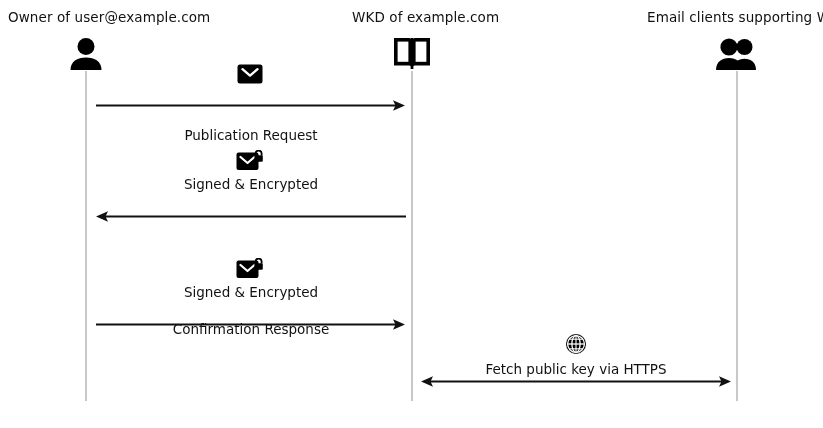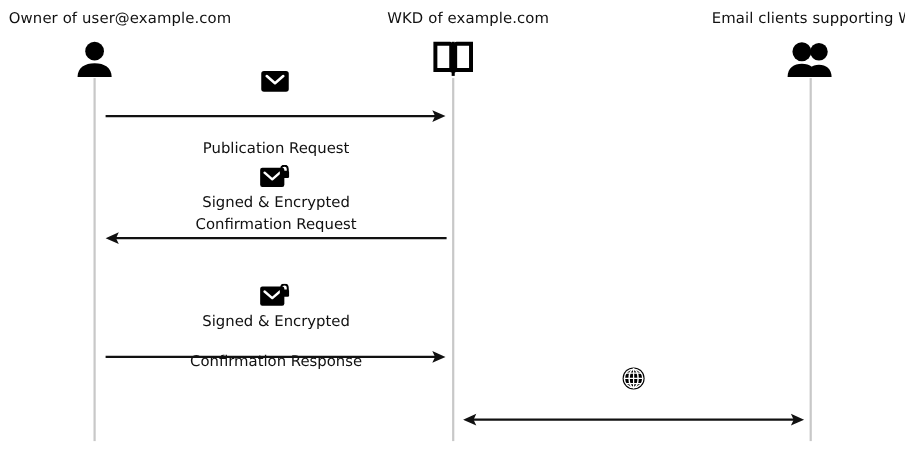--- a/index.html
+++ b/index.html
@@ -114,21 +114,20 @@
   <div class="msg-icon" style="left:236px; top:150px; width:28px; height:22px;">
     <svg width="28" height="22" viewBox="0 0 28 22" aria-hidden="true">
       <rect x="0.5" y="2.5" width="22" height="17.5" rx="2" ry="2" fill="#000000"></rect>
       <path d="M4.5 7 L11.5 13 L18.5 7" fill="none" stroke="#ffffff" stroke-width="2.2" stroke-linecap="round" stroke-linejoin="round"></path>
       <path d="M19.6 5.6 L19.6 3.6 C19.6 1.8 21 0.6 22.6 0.6 C24.2 0.6 25.6 1.8 25.6 3.6 L25.6 5.6" fill="none" stroke="#000000" stroke-width="1.8"></path>
       <rect x="18.4" y="5.2" width="8.4" height="6.6" rx="1.2" ry="1.2" fill="#000000"></rect>
       <rect x="17.6" y="4.6" width="10" height="1.4" fill="#ffffff" opacity="0"></rect>
     </svg>
   </div>
   <div class="msg-label" style="left:96px; top:174px; width:310px;">Signed &amp; Encrypted</div>
-  <div class="msg-label" style="left:96px; top:194px; width:310px;">Confirmation Request</div>
   <svg class="arrow-svg" style="left:96px; top:210px;" width="310" height="12">
     <line x1="8" y1="6.5" x2="310" y2="6.5" stroke="#111111" stroke-width="2.1"></line>
     <path d="M0 6.5 L12 1.2 L9.5 6.5 L12 11.8 Z" fill="#111111"></path>
   </svg>
 
   <div class="msg-icon" style="left:236px; top:258px; width:28px; height:22px;">
     <svg width="28" height="22" viewBox="0 0 28 22" aria-hidden="true">
       <rect x="0.5" y="2.5" width="22" height="17.5" rx="2" ry="2" fill="#000000"></rect>
       <path d="M4.5 7 L11.5 13 L18.5 7" fill="none" stroke="#ffffff" stroke-width="2.2" stroke-linecap="round" stroke-linejoin="round"></path>
       <path d="M19.6 5.6 L19.6 3.6 C19.6 1.8 21 0.6 22.6 0.6 C24.2 0.6 25.6 1.8 25.6 3.6 L25.6 5.6" fill="none" stroke="#000000" stroke-width="1.8"></path>
@@ -146,19 +145,20 @@
     <svg width="22" height="22" viewBox="0 0 22 22" aria-hidden="true">
       <circle cx="11" cy="11" r="10" fill="#000000"></circle>
       <circle cx="11" cy="11" r="8.4" fill="none" stroke="#ffffff" stroke-width="1.3"></circle>
       <ellipse cx="11" cy="11" rx="4.1" ry="8.4" fill="none" stroke="#ffffff" stroke-width="1.3"></ellipse>
       <line x1="2.6" y1="11" x2="19.4" y2="11" stroke="#ffffff" stroke-width="1.3"></line>
       <line x1="4.2" y1="6.2" x2="17.8" y2="6.2" stroke="#ffffff" stroke-width="1.1"></line>
       <line x1="4.2" y1="15.8" x2="17.8" y2="15.8" stroke="#ffffff" stroke-width="1.1"></line>
       <line x1="11" y1="1.8" x2="11" y2="20.2" stroke="#ffffff" stroke-width="1.1"></line>
     </svg>
   </div>
+  <div class="msg-label" style="left:421px; top:359px; width:310px;">Fetch public key via HTTPS</div>
   <svg class="arrow-svg" style="left:421px; top:375px;" width="310" height="12">
     <line x1="8" y1="6.5" x2="302" y2="6.5" stroke="#111111" stroke-width="2.1"></line>
     <path d="M0 6.5 L12 1.2 L9.5 6.5 L12 11.8 Z" fill="#111111"></path>
     <path d="M310 6.5 L298 1.2 L300.5 6.5 L298 11.8 Z" fill="#111111"></path>
   </svg>
 
 </div>
 
 </body></html>

